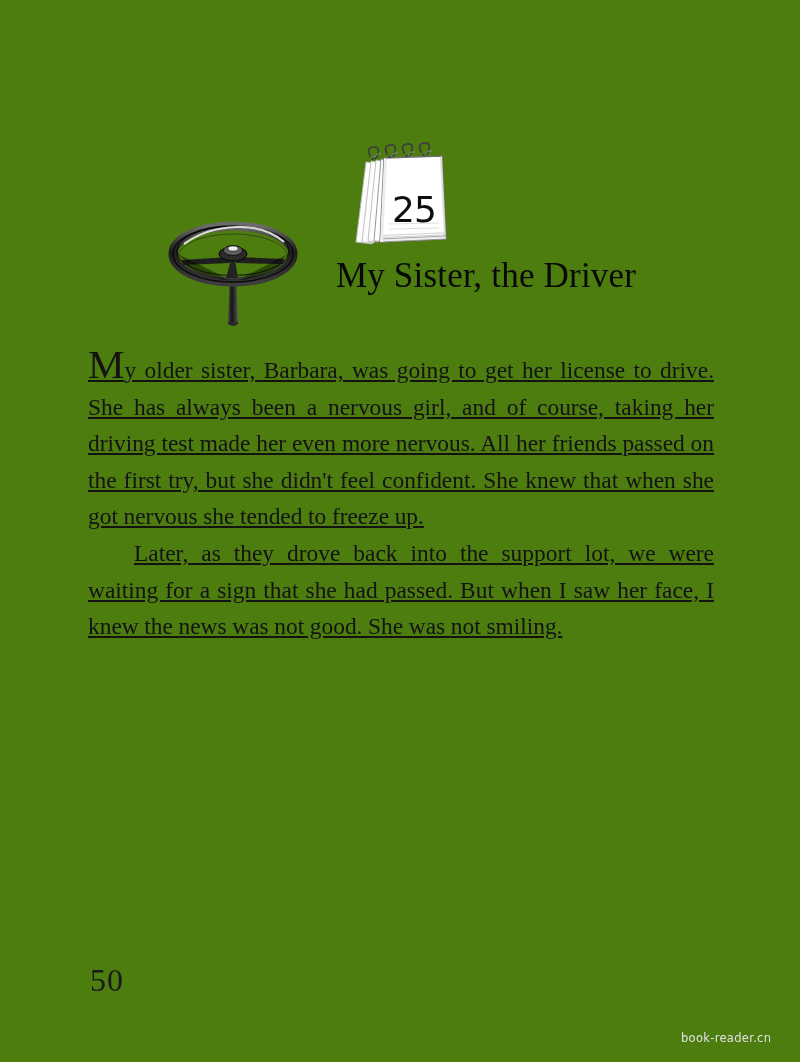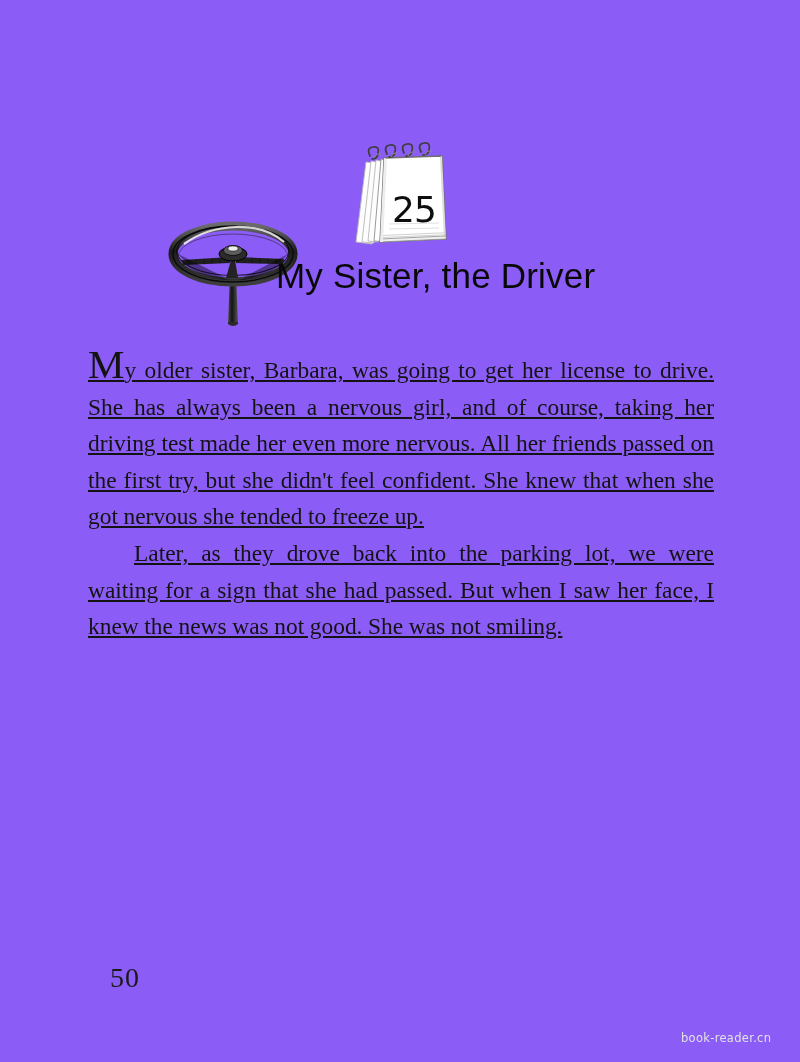--- a/index.html
+++ b/index.html
@@ -10,21 +10,21 @@
   }
   body {
     font-family: "Liberation Serif", "DejaVu Serif", serif;
     color: #111111;
   }
 
   .page {
     position: relative;
     width: 800px;
     height: 1062px;
-    background: #8b5cf6;
+    background: #4d7c0f;
     overflow: hidden;
     box-sizing: border-box;
   }
 
   
   .chapter-header {
     position: absolute;
     left: 0;
     top: 0;
     width: 800px;
@@ -65,27 +65,28 @@
     letter-spacing: -1px;
     color: #0d0d0d;
     pointer-events: none;
   }
 
   .chapter-title {
     position: absolute;
     left: 276px;
     top: 256px;
     width: 420px;
-    font-family: Liberation Sans, sans-serif;
+    font-family: Liberation Serif, serif;
     font-size: 35px;
     font-weight: 400;
     letter-spacing: 0.2px;
     color: #080808;
     line-height: 1.12;
     white-space: nowrap;
+    text-align: center;
   }
 
   
   .body-text {
     position: absolute;
     left: 88px;
     top: 352px;
     width: 626px;
   }
 
@@ -111,24 +112,23 @@
     line-height: 0;
     vertical-align: baseline;
     letter-spacing: 0px;
   }
 
   
   .page-number {
     position: absolute;
     left: 90px;
     top: 962px;
-    font-size: 28px;
+    font-size: 32px;
     color: #1a1a1a;
     letter-spacing: 1px;
-    margin-left: 20px;
   }
 
   .watermark {
     position: absolute;
     left: 653px;
     top: 1031px;
     font-family: "DejaVu Sans", "Liberation Sans", sans-serif;
     font-size: 11.5px;
     letter-spacing: 0.3px;
     color: #e2e2e4;
@@ -240,19 +240,19 @@
         <path d="M40 20 L36 104 L39 104 L43 21 Z" fill="#ededed"></path>
       </svg>
       <div class="calendar-number">25</div>
     </div>
 
     <div class="chapter-title">My Sister, the Driver</div>
   </div>
 
   <div class="body-text">
     <p class="first"><span class="initial-cap">M</span><span>y older sister, Barbara, was going to get her license to drive. She has always been a nervous girl, and of course, taking her driving test made her even more nervous. All her friends passed on the first try, but she didn't feel confident. She knew that when she got nervous she tended to freeze up.</span></p>
-    <p>Later, as they drove back into the parking lot, we were waiting for a sign that she had passed. But when I saw her face, I knew the news was not good. She was not smiling.</p>
+    <p>Later, as they drove back into the support lot, we were waiting for a sign that she had passed. But when I saw her face, I knew the news was not good. She was not smiling.</p>
   </div>
 
   <div class="page-number">50</div>
   <div class="watermark">book-reader.cn</div>
 
 </div>
 
 </body></html>

